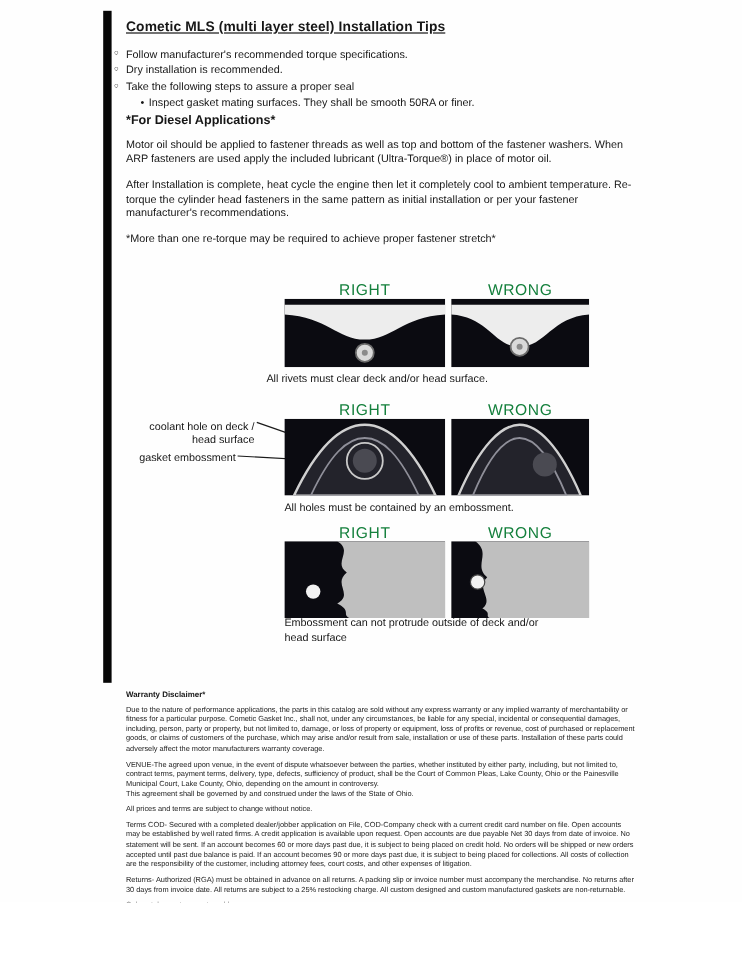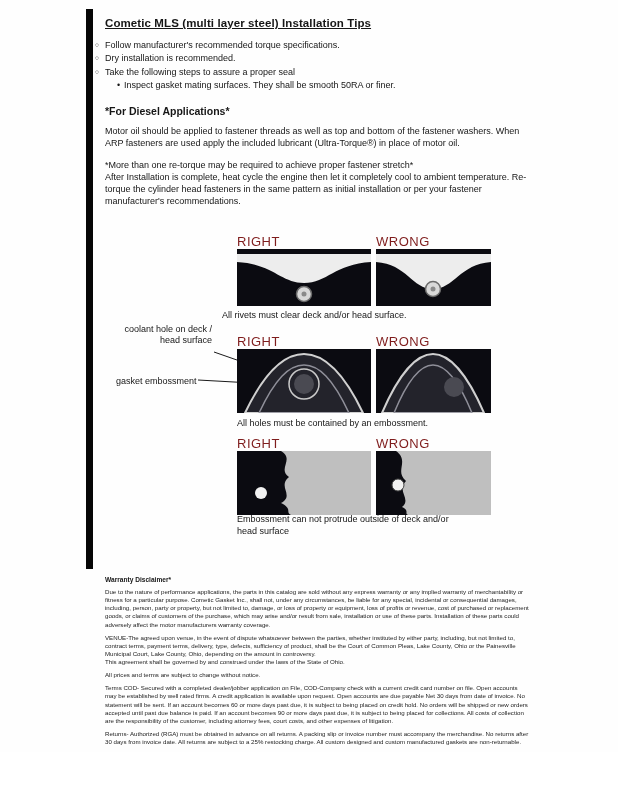--- a/index.html
+++ b/index.html
@@ -7,26 +7,26 @@
   .page{position:relative;width:618px;height:752px;background:#fefefe;overflow:hidden}
   .left-rule{position:absolute;left:86px;top:9px;width:7px;height:560px;background:#060606}
   .bottom-mark{position:absolute;left:86px;top:793px;width:40px;height:5px;background:#060606}
 
   .content{position:absolute;left:105px;top:17px;width:424px}
   .title{font-size:11.5px;font-weight:bold;text-decoration:underline;margin:0 0 11px 0;letter-spacing:.1px}
   .tip{position:relative;font-size:9px;line-height:1.22;margin-bottom:2.5px}
   .tip::before{content:"○";position:absolute;left:-10px;top:1px;font-size:6.5px}
   .tip.sub{padding-left:19px}
   .tip.sub::before{content:"•";left:12px;top:0;font-size:9px}
-  .diesel-heading{font-size:10.5px;font-weight:bold;margin:14px 0 9px}
+  .diesel-heading{font-size:10.5px;font-weight:bold;margin:2px 0 9px}
   .para{font-size:9px;line-height:1.32;margin:0 0 10px}
   .note{margin-bottom:0}
 
   .diagrams{position:absolute;left:0;top:230px;width:618px;height:330px}
-  .dg-label{position:absolute;font-size:13px;color:#7f1d1d;text-align:left;letter-spacing:.5px}
+  .dg-label{position:absolute;font-size:13px;color:#15803d;text-align:center;letter-spacing:.5px}
   .dg-caption{position:absolute;font-size:9px;color:#161616;line-height:1.3}
   .callout{position:absolute;font-size:9px;color:#161616;line-height:1.25}
   .callout.c1{text-align:right}
   svg.fig{position:absolute;display:block}
 
   .warranty{position:absolute;left:105px;top:576px;width:425px}
   .warranty h2{font-size:6.6px;font-weight:bold;margin:0 0 5px}
   .warranty p{font-size:6.15px;line-height:1.32;margin:0 0 5px;color:#222}
   .warranty p.tight{margin-bottom:0}
 
@@ -43,22 +43,22 @@
 
     <div>
       <div class="tip">Follow manufacturer's recommended torque specifications.</div>
       <div class="tip">Dry installation is recommended.</div>
       <div class="tip">Take the following steps to assure a proper seal</div>
       <div class="tip sub">Inspect gasket mating surfaces.  They shall be smooth 50RA or finer.</div>
     </div>
 
     <h2 class="diesel-heading">*For Diesel Applications*</h2>
     <p class="para">Motor oil should be applied to fastener threads as well as top and bottom of the fastener washers. When ARP fasteners are used apply the included lubricant (Ultra-Torque®) in place of motor oil.</p>
+    <p class="para">After Installation is complete, heat cycle the engine then let it completely cool to ambient temperature. Re-torque the cylinder head fasteners in the same pattern as initial installation or per your fastener manufacturer's recommendations.</p>
     <p class="para note">*More than one re-torque may be required to achieve proper fastener stretch*</p>
-    <p class="para">After Installation is complete, heat cycle the engine then let it completely cool to ambient temperature. Re-torque the cylinder head fasteners in the same pattern as initial installation or per your fastener manufacturer's recommendations.</p>
   </div>
 
   <div class="diagrams">
 
     <div class="dg-label" style="left:237px;top:4px;width:134px">RIGHT</div>
     <div class="dg-label" style="left:376px;top:4px;width:115px">WRONG</div>
 
     <svg class="fig" style="left:237px;top:19px" width="134" height="57" viewBox="0 0 134 57">
       <rect width="134" height="57" fill="#0b0b11"></rect>
       <path d="M0,5 H134 V13 C98,15 90,34 67,34 C44,34 36,15 0,13 Z" fill="#ededed"></path>
@@ -69,21 +69,21 @@
       <rect width="115" height="57" fill="#0b0b11"></rect>
       <path d="M0,5 H115 V13 C84,15 78,40 57,40 C36,40 31,15 0,13 Z" fill="#ededed"></path>
       <circle cx="57" cy="40" r="7.5" fill="#d9d9d9" stroke="#6b6b6b" stroke-width="1.5"></circle>
       <circle cx="57" cy="40" r="2.5" fill="#8a8a8a"></circle>
     </svg>
     <div class="dg-caption" style="left:222px;top:80px;width:280px">All rivets must clear deck and/or head surface.</div>
 
     <div class="dg-label" style="left:237px;top:104px;width:134px">RIGHT</div>
     <div class="dg-label" style="left:376px;top:104px;width:115px">WRONG</div>
 
-    <div class="callout c1" style="left:124px;top:94px;width:88px">coolant hole on deck / head surface</div>
+    <div class="callout c1" style="left:124px;top:120px;width:88px">coolant hole on deck / head surface</div>
     <div class="callout" style="left:116px;top:146px">gasket embossment</div>
     <svg class="fig" style="left:196px;top:116px" width="112" height="45" viewBox="0 0 112 45">
       <line x1="18" y1="6" x2="104" y2="36" stroke="#1a1a1a" stroke-width="1"></line>
       <line x1="2" y1="34" x2="92" y2="39" stroke="#1a1a1a" stroke-width="1"></line>
     </svg>
 
     <svg class="fig" style="left:237px;top:119px" width="134" height="64" viewBox="0 0 134 64">
       <rect width="134" height="64" fill="#0b0b11"></rect>
       <path d="M8,64 C28,22 48,5 67,5 C86,5 106,22 126,64 Z" fill="#23232b" stroke="#d0d0d0" stroke-width="2"></path>
       <path d="M22,64 C38,30 52,16 67,16 C82,16 96,30 112,64 Z" fill="none" stroke="#8f8f99" stroke-width="1.5"></path>

